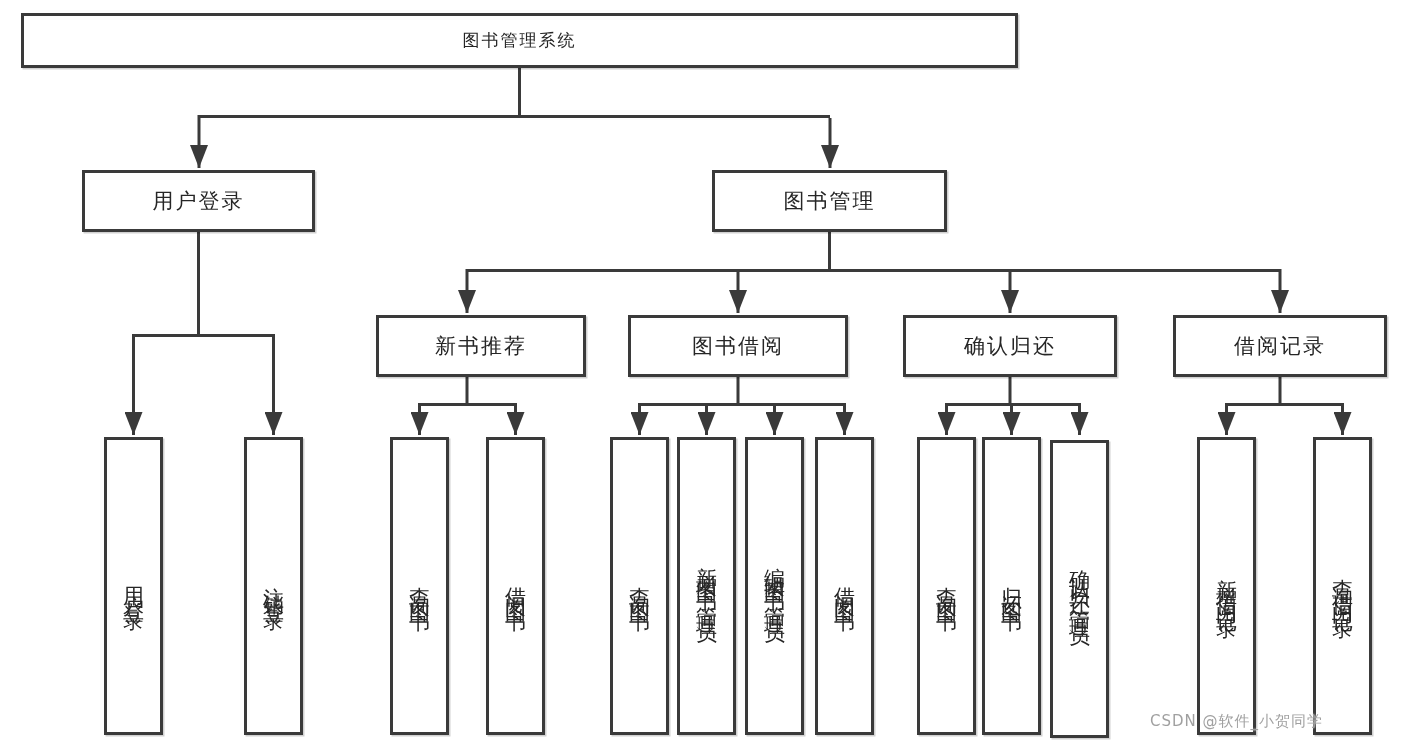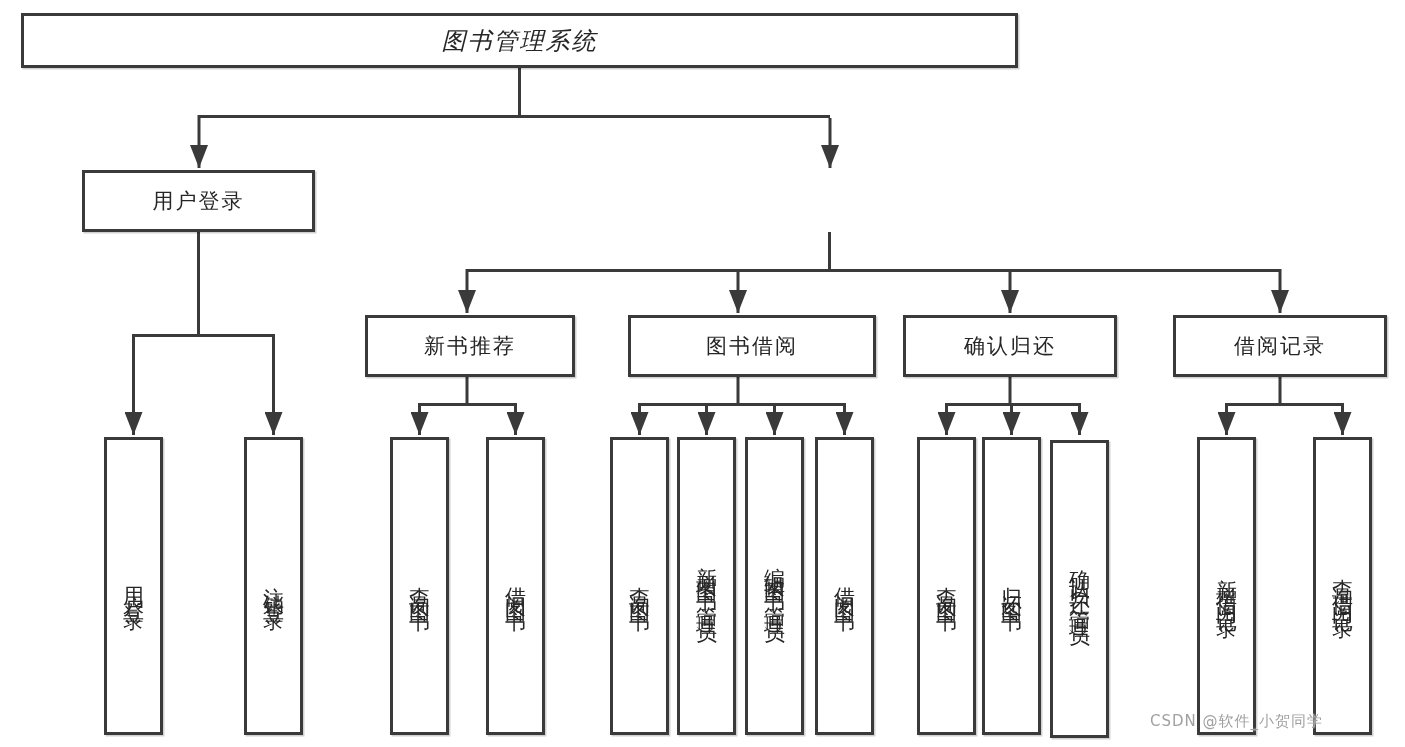--- a/index.html
+++ b/index.html
@@ -8,21 +8,21 @@
     position:relative; width:1405px; height:747px; background:#ffffff; overflow:hidden;
     font-family:"DejaVu Sans","Liberation Sans",sans-serif; color:#262626;
   }
   .connectors { position:absolute; left:0; top:0; z-index:1; }
   .node {
     position:absolute; z-index:2; background:#ffffff; border:3px solid #3a3a3a;
     display:flex; align-items:center; justify-content:center;
     font-size:21px; letter-spacing:2px; white-space:nowrap;
     box-shadow:1.5px 1.5px 0 rgba(0,0,0,0.18);
   }
-  .node.root { font-size:24px;font-style:italic; }
+  .node.root { font-size:17px; }
   .node.vert {
     writing-mode:vertical-rl; text-orientation:mixed;
     letter-spacing:8px; font-size:21px; white-space:normal;
   }
   .watermark {
     position:absolute; left:1150px; top:712px; z-index:5;
     font-size:15px; letter-spacing:1px; white-space:nowrap;
     color:rgba(155,155,155,0.95); text-shadow:0 0 2px #ffffff;
   }
 </style>
@@ -70,23 +70,24 @@
 
       <path d="M1280 377 V406 M1225 404.5 H1344"></path>
       <line x1="1226.5" y1="406" x2="1226.5" y2="435" marker-end="url(#arw)"></line>
       <line x1="1342.5" y1="406" x2="1342.5" y2="435" marker-end="url(#arw)"></line>
     </g>
   </svg>
 
   <div class="node root" style="left:21px;top:13px;width:997px;height:55px">图书管理系统</div>
 
   <div class="node" style="left:82px;top:170px;width:233px;height:62px">用户登录</div>
+  <div class="node" style="left:712px;top:170px;width:235px;height:62px">图书管理</div>
 
-  <div class="node" style="left:365px;top:315px;width:210px;height:62px">新书推荐</div>
-  <div class="node" style="left:628px;top:315px;width:248px;height:62px">图书借阅</div>
+  <div class="node" style="left:376px;top:315px;width:210px;height:62px">新书推荐</div>
+  <div class="node" style="left:628px;top:315px;width:220px;height:62px">图书借阅</div>
   <div class="node" style="left:903px;top:315px;width:214px;height:62px">确认归还</div>
   <div class="node" style="left:1173px;top:315px;width:214px;height:62px">借阅记录</div>
 
   <div class="node vert" style="left:104px;top:437px;width:59px;height:298px">用户登录</div>
   <div class="node vert" style="left:244px;top:437px;width:59px;height:298px">注销登录</div>
 
   <div class="node vert" style="left:390px;top:437px;width:59px;height:298px">查询图书</div>
   <div class="node vert" style="left:486px;top:437px;width:59px;height:298px">借阅图书</div>
 
   <div class="node vert" style="left:610px;top:437px;width:59px;height:298px">查询图书</div>

